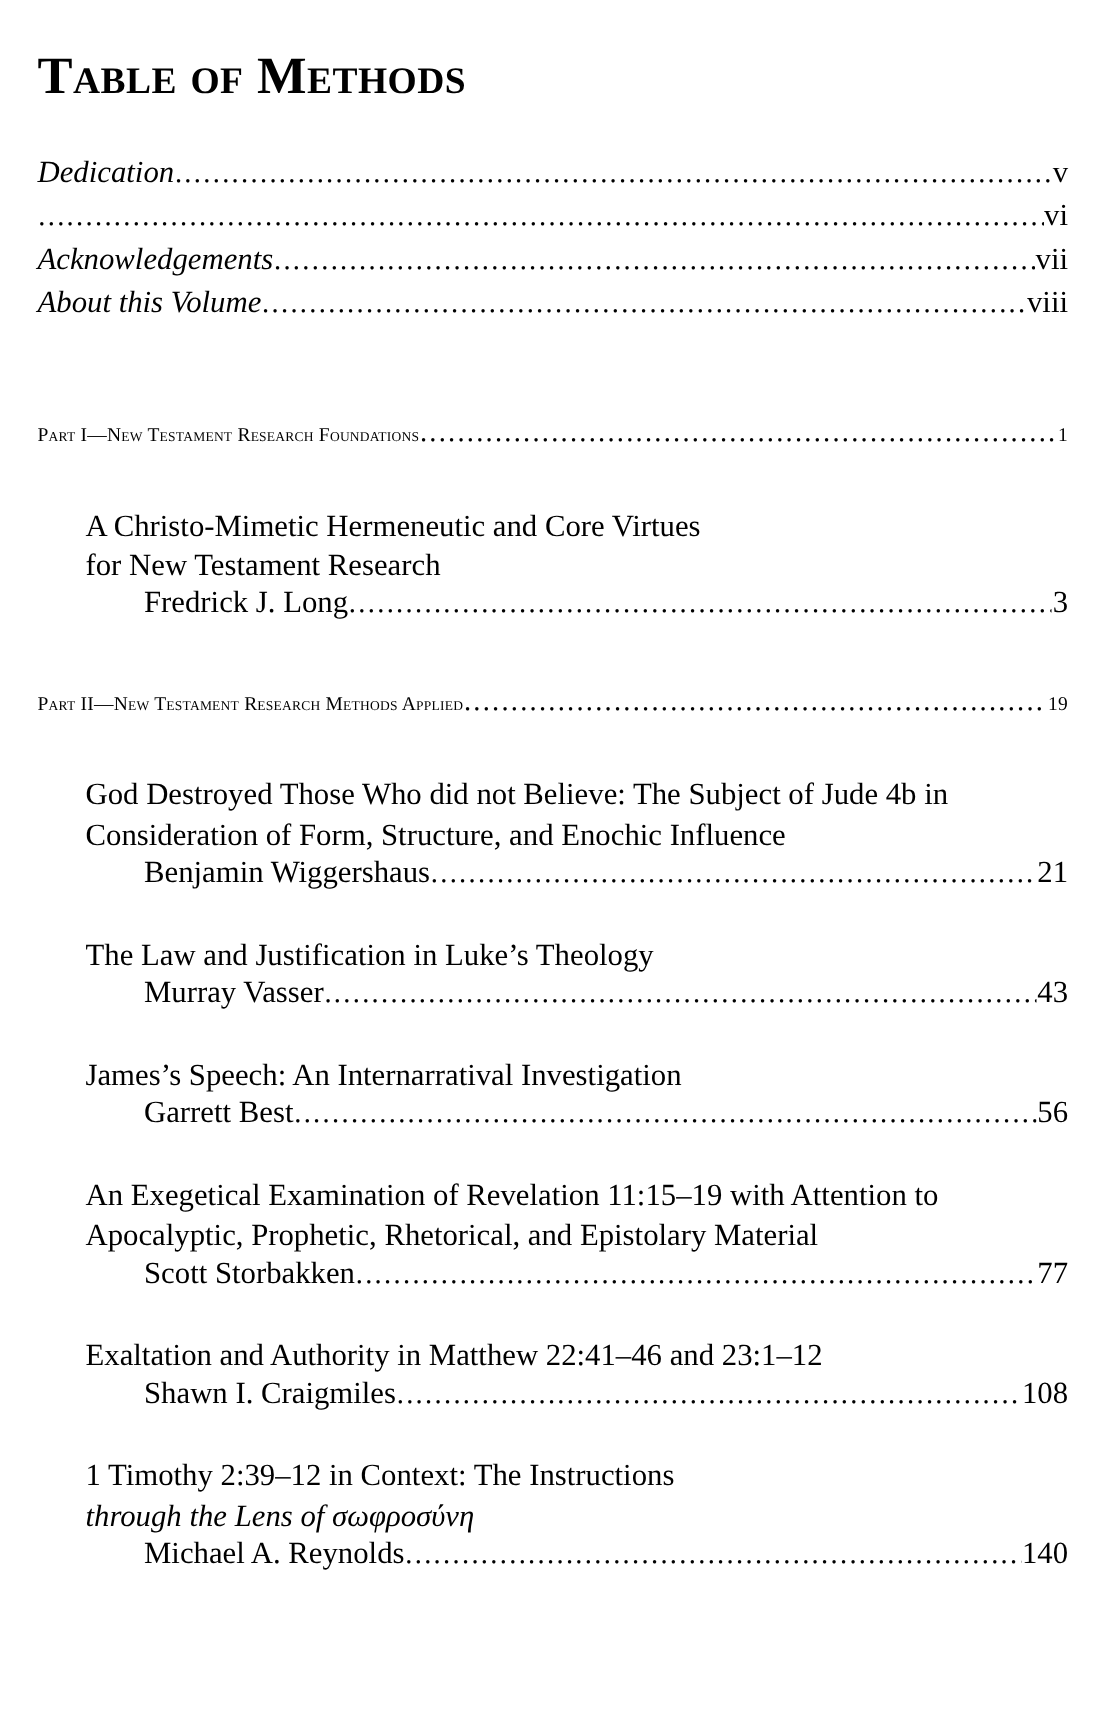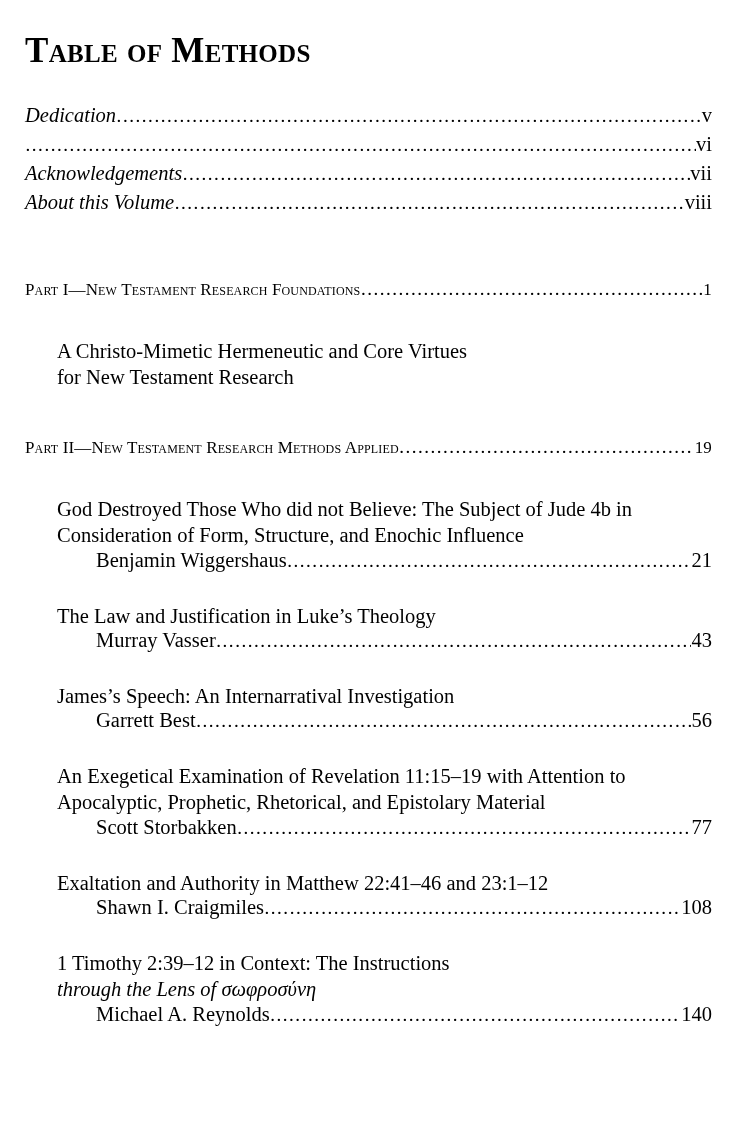--- a/index.html
+++ b/index.html
@@ -80,21 +80,21 @@
   .fm-row .lr-page {
     font-style: normal;
   }
   .fm-row .lr-dots {
     font-style: normal;
     font-size: 19px;
   }
 
   
   .part-row {
-    font-size: 17px;
+    font-size: 13px;
     font-variant: small-caps;
     letter-spacing: 0.15px;
   }
   .part-row .lr-dots {
     font-variant: normal;
     letter-spacing: 1.5px;
   }
   .part-row .lr-page {
     font-variant: normal;
   }
@@ -167,20 +167,25 @@
 
       <div class="leader-row part-row">
         <span class="lr-text">Part I—New Testament Research Foundations</span>
         <span class="lr-dots"></span>
         <span class="lr-page">1</span>
       </div>
 
       <div class="entry entry-spacer-first">
         <div class="entry-title">A Christo-Mimetic Hermeneutic and Core Virtues</div>
         <div class="entry-title">for New Testament Research</div>
+        <div class="leader-row entry-author-row">
+          <span class="lr-text">Fredrick J. Long</span>
+          <span class="lr-dots"></span>
+          <span class="lr-page">3</span>
+        </div>
       </div>
 
     </div>
 
     <div class="part-block-2">
 
       <div class="leader-row part-row">
         <span class="lr-text">Part II—New Testament Research Methods Applied</span>
         <span class="lr-dots"></span>
         <span class="lr-page">19</span>

